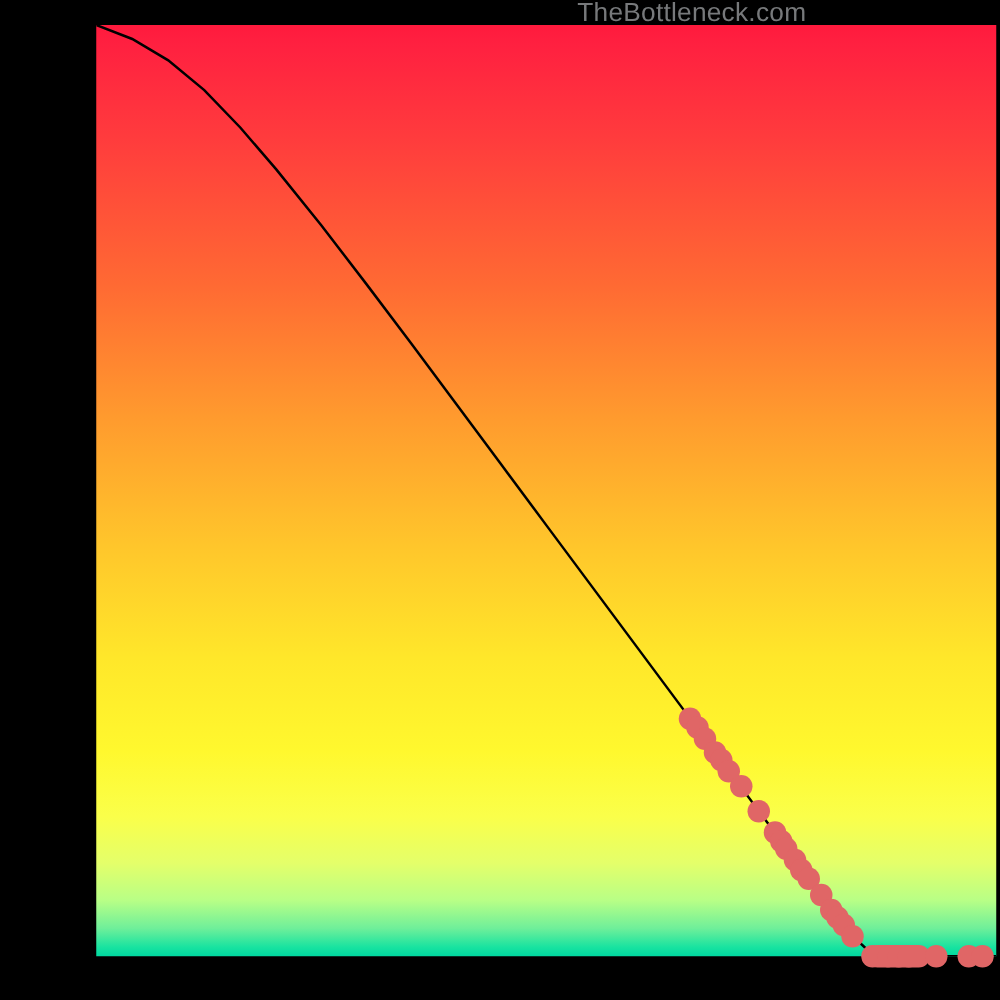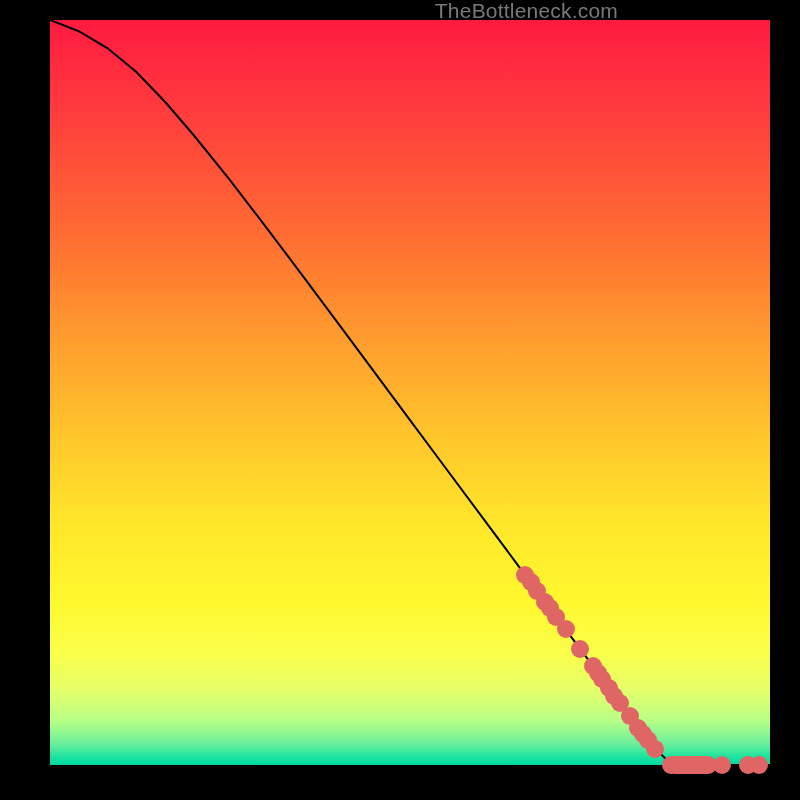--- a/index.html
+++ b/index.html
@@ -1,17 +1,17 @@
 <!DOCTYPE html>
 <html><head>
 <meta charset="utf-8">
 <style>
   * { margin: 0; padding: 0; box-sizing: border-box; }
   html, body { width: 800px; height: 800px; background: #000; overflow: hidden; }
-  .stage { position: relative; width: 648px; height: 800px; background: #000; }
+  .stage { position: relative; width: 648px; height: 800px; background: #000; margin-left: 27px; }
   .plot {
     position: absolute;
     left: 50px; top: 20px;
     width: 720px; height: 745px;
     background: linear-gradient(to bottom,
       #ff1a3d 0%,
       #ff2040 2%,
       #ff3b3d 12%,
       #ff6a33 28%,
       #ff9a2e 42%,

